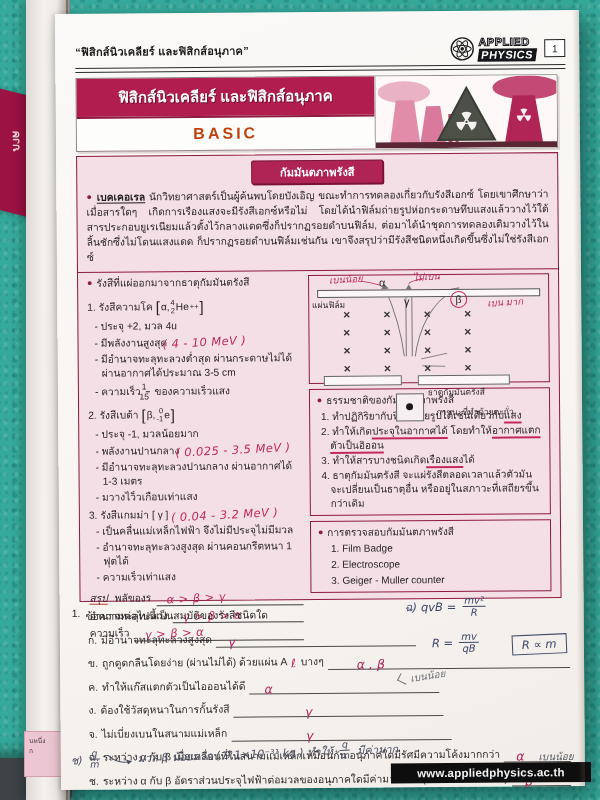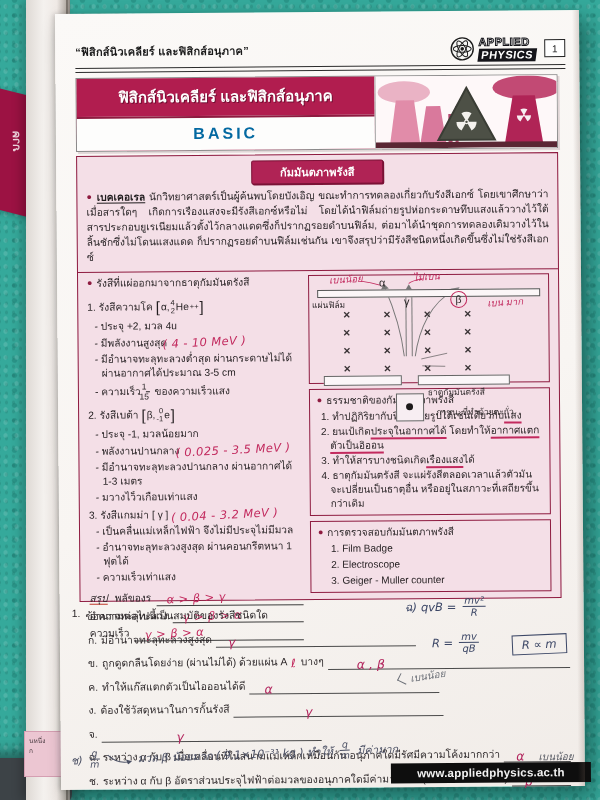--- a/index.html
+++ b/index.html
@@ -47,21 +47,21 @@
   .rule{position:absolute;left:20px;right:14px;top:54px;height:3px;
     border-top:1.2px solid #2c2c2c;border-bottom:1px solid #2c2c2c;}
   
   .banner{position:absolute;left:20px;right:22px;top:64px;height:72px;display:flex;
     border:1px solid #8a8a8a;box-shadow:2px 2px 0 rgba(90,30,50,.15);}
   .banner-left{width:62%;display:flex;flex-direction:column;background:#b11d4f;}
   .banner-title{flex:0 0 38px;display:flex;align-items:center;justify-content:center;
     color:#fff;font-weight:bold;font-size:15px;text-shadow:1px 1px 0 #6d0e30;}
   .banner-basic{flex:1;background:#fdfdfc;display:flex;align-items:center;justify-content:center;
     border-top:2px solid #8e1b40;}
-  .banner-basic span{font-size:16px;font-weight:800;letter-spacing:3px;color:#0369a1;}
+  .banner-basic span{font-size:16px;font-weight:800;letter-spacing:3px;color:#c2410c;}
   .banner-art{flex:1;background:#fef8f9;position:relative;overflow:hidden;border-left:1px solid #aaa;}
   .banner-art svg{position:absolute;inset:0;width:100%;height:100%;}
   
   .mainbox{position:absolute;left:20px;right:22px;top:142px;height:446px;box-sizing:border-box;
     border:1.6px solid #8e1b40;background:#f4dfe7;padding:5px 9px 6px 9px;display:flex;flex-direction:column;}
   .chip-row{display:flex;justify-content:center;}
   .chip{background:#b02355;border:1px solid #7a1236;color:#fff;font-size:11px;font-weight:bold;
     padding:2px 28px;border-radius:2px;box-shadow:1px 1px 0 #7a1236;}
   .intro{margin-top:5px;font-size:10.2px;line-height:1.47;color:#201c1e;text-align:justify;}
   .bullet{color:#8e1b40;font-size:9px;vertical-align:1px;margin-right:4px;}
@@ -369,21 +369,21 @@
             <div class="srcbox">
                 <div class="srcdot"></div>
               </div>
             <span class="dlab" style="left:118px;top:110px">ธาตุกัมมันตรังสี</span>
             <span class="dlab" style="left:126px;top:130px">ภาชนะที่ทำด้วยตะกั่ว</span>
           </div>
 
           <div class="natbox">
             <div class="nat-head"><span class="bullet">●</span><span>ธรรมชาติของกัมมันตภาพรังสี</span></div>
             <div class="nat-item"><span>1.</span> <span>ทำปฏิกิริยากับฟิล์มถ่ายรูปได้เช่นเดียวกับ</span><span class="u-red">แสง</span></div>
-            <div class="nat-item"><span>2.</span> <span>ยนเป้เกิด</span><span class="u-red">ประจุในอากาศได้</span><span> โดยทำให้</span><span class="u-red">อากาศแตกตัวเป็นอิออน</span></div>
+            <div class="nat-item"><span>2.</span> <span>ทำให้เกิด</span><span class="u-red">ประจุในอากาศได้</span><span> โดยทำให้</span><span class="u-red">อากาศแตกตัวเป็นอิออน</span></div>
             <div class="nat-item"><span>3.</span> <span>ทำให้สารบางชนิดเกิด</span><span class="u-red">เรืองแสง</span><span>ได้</span></div>
             <div class="nat-item"><span>4.</span> <span>ธาตุกัมมันตรังสี จะแผ่รังสีตลอดเวลาแล้วตัวมันจะเปลี่ยนเป็นธาตุอื่น หรืออยู่ในสภาวะที่เสถียรขึ้นกว่าเดิม</span></div>
           </div>
 
           <div class="detbox">
             <div class="det-head"><span class="bullet">●</span><span>การตรวจสอบกัมมันตภาพรังสี</span></div>
             <div class="det-item">1.  Film Badge</div>
             <div class="det-item">2.  Electroscope</div>
             <div class="det-item">3.  Geiger - Muller counter</div>
           </div>
@@ -421,20 +421,21 @@
       </div>
       <div class="q-row">
         <span class="q-lab">ง.</span>
         <span class="q-txt">ต้องใช้วัสดุหนาในการกั้นรังสี</span>
         <span class="blank" style="max-width:210px">
             <i class="ans">γ</i>
           </span>
       </div>
       <div class="q-row">
         <span class="q-lab">จ.</span>
+        <span class="q-txt">ไม่เบี่ยงเบนในสนามแม่เหล็ก</span>
         <span class="blank" style="max-width:220px">
             <i class="ans">γ</i>
           </span>
       </div>
       <div class="q-row">
         <span class="q-lab">ฉ.</span>
         <span class="q-txt">ระหว่าง α กับ β เมื่อเคลื่อนที่ในสนามแม่เหล็กเหมือนกัน อนุภาคใดมีรัศมีความโค้งมากกว่า</span>
         <span class="blank">
             <i class="ans" style="left:18%"><span>α</span><span class="ans-note">เบนน้อย</span></i>
           </span>

